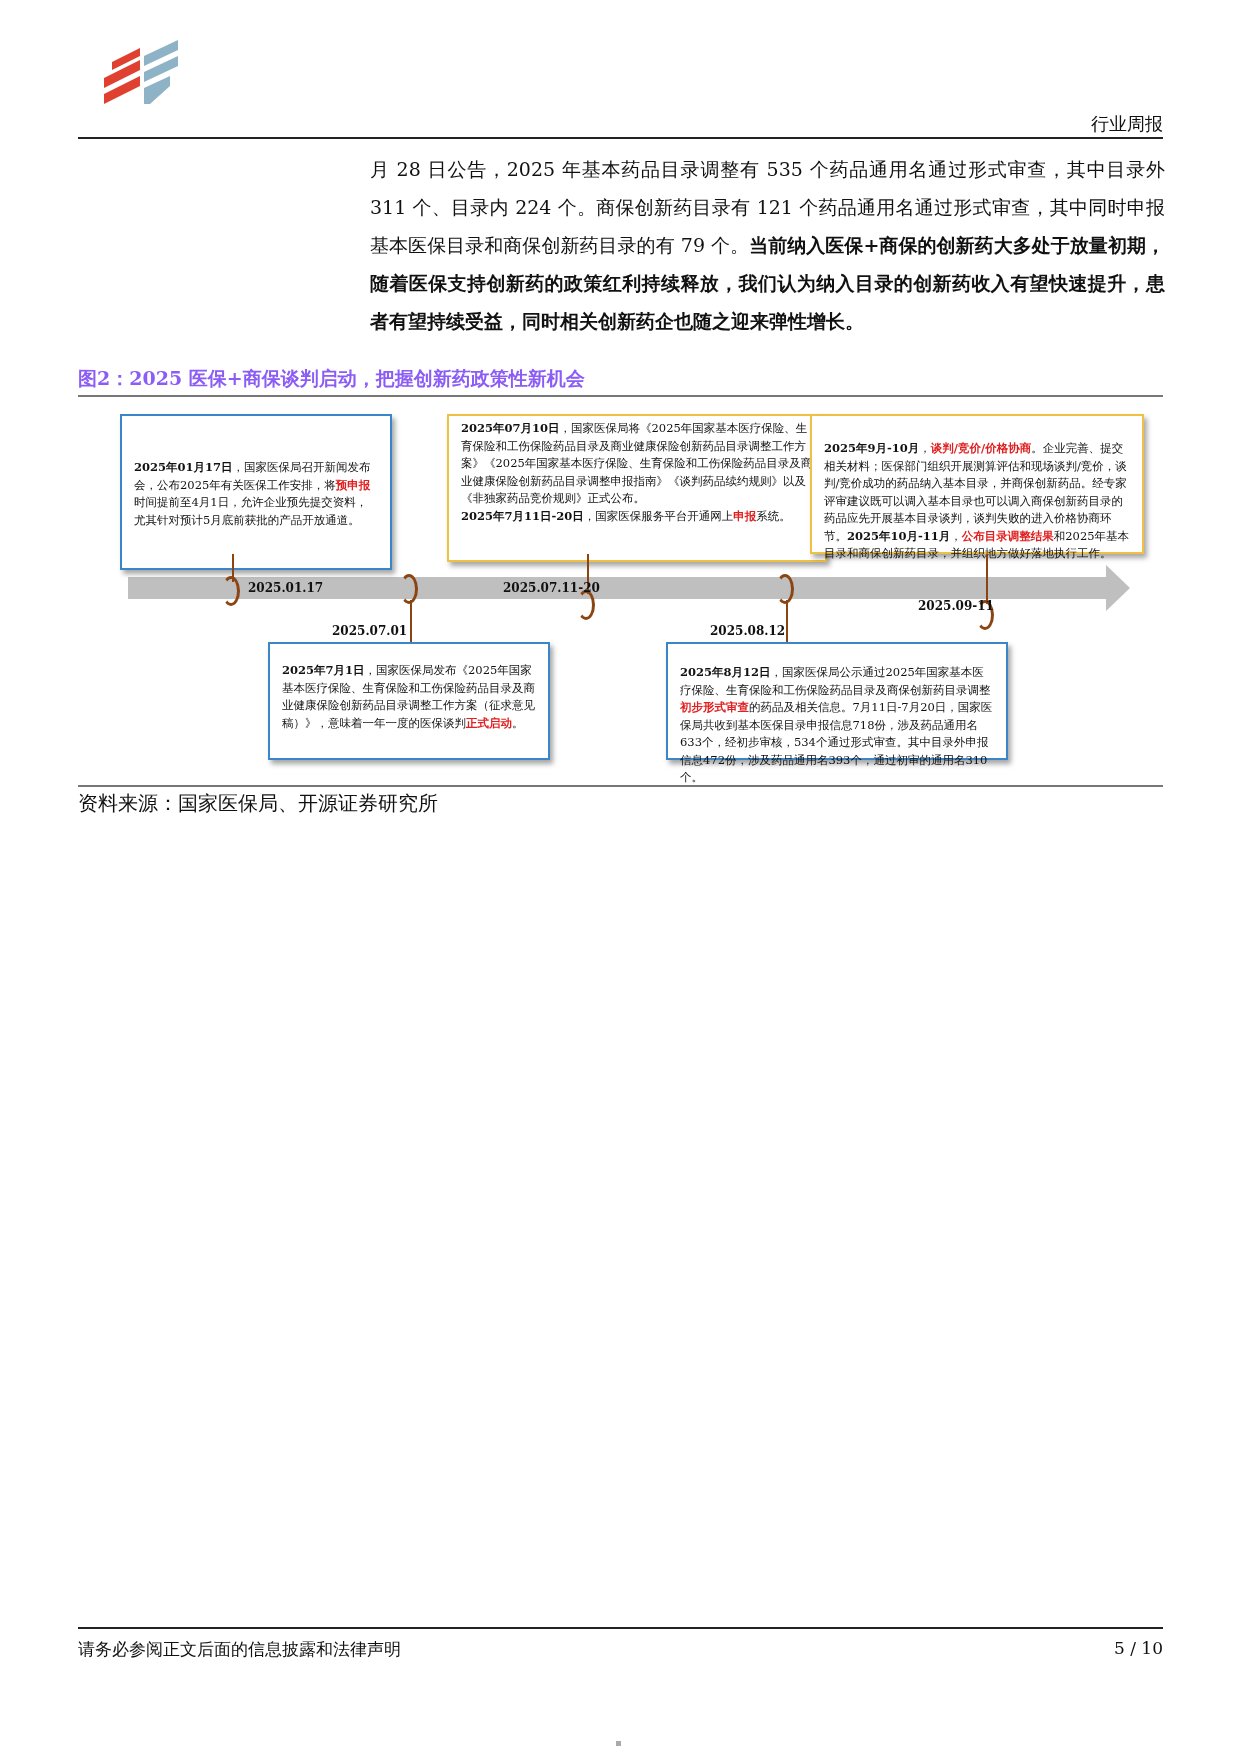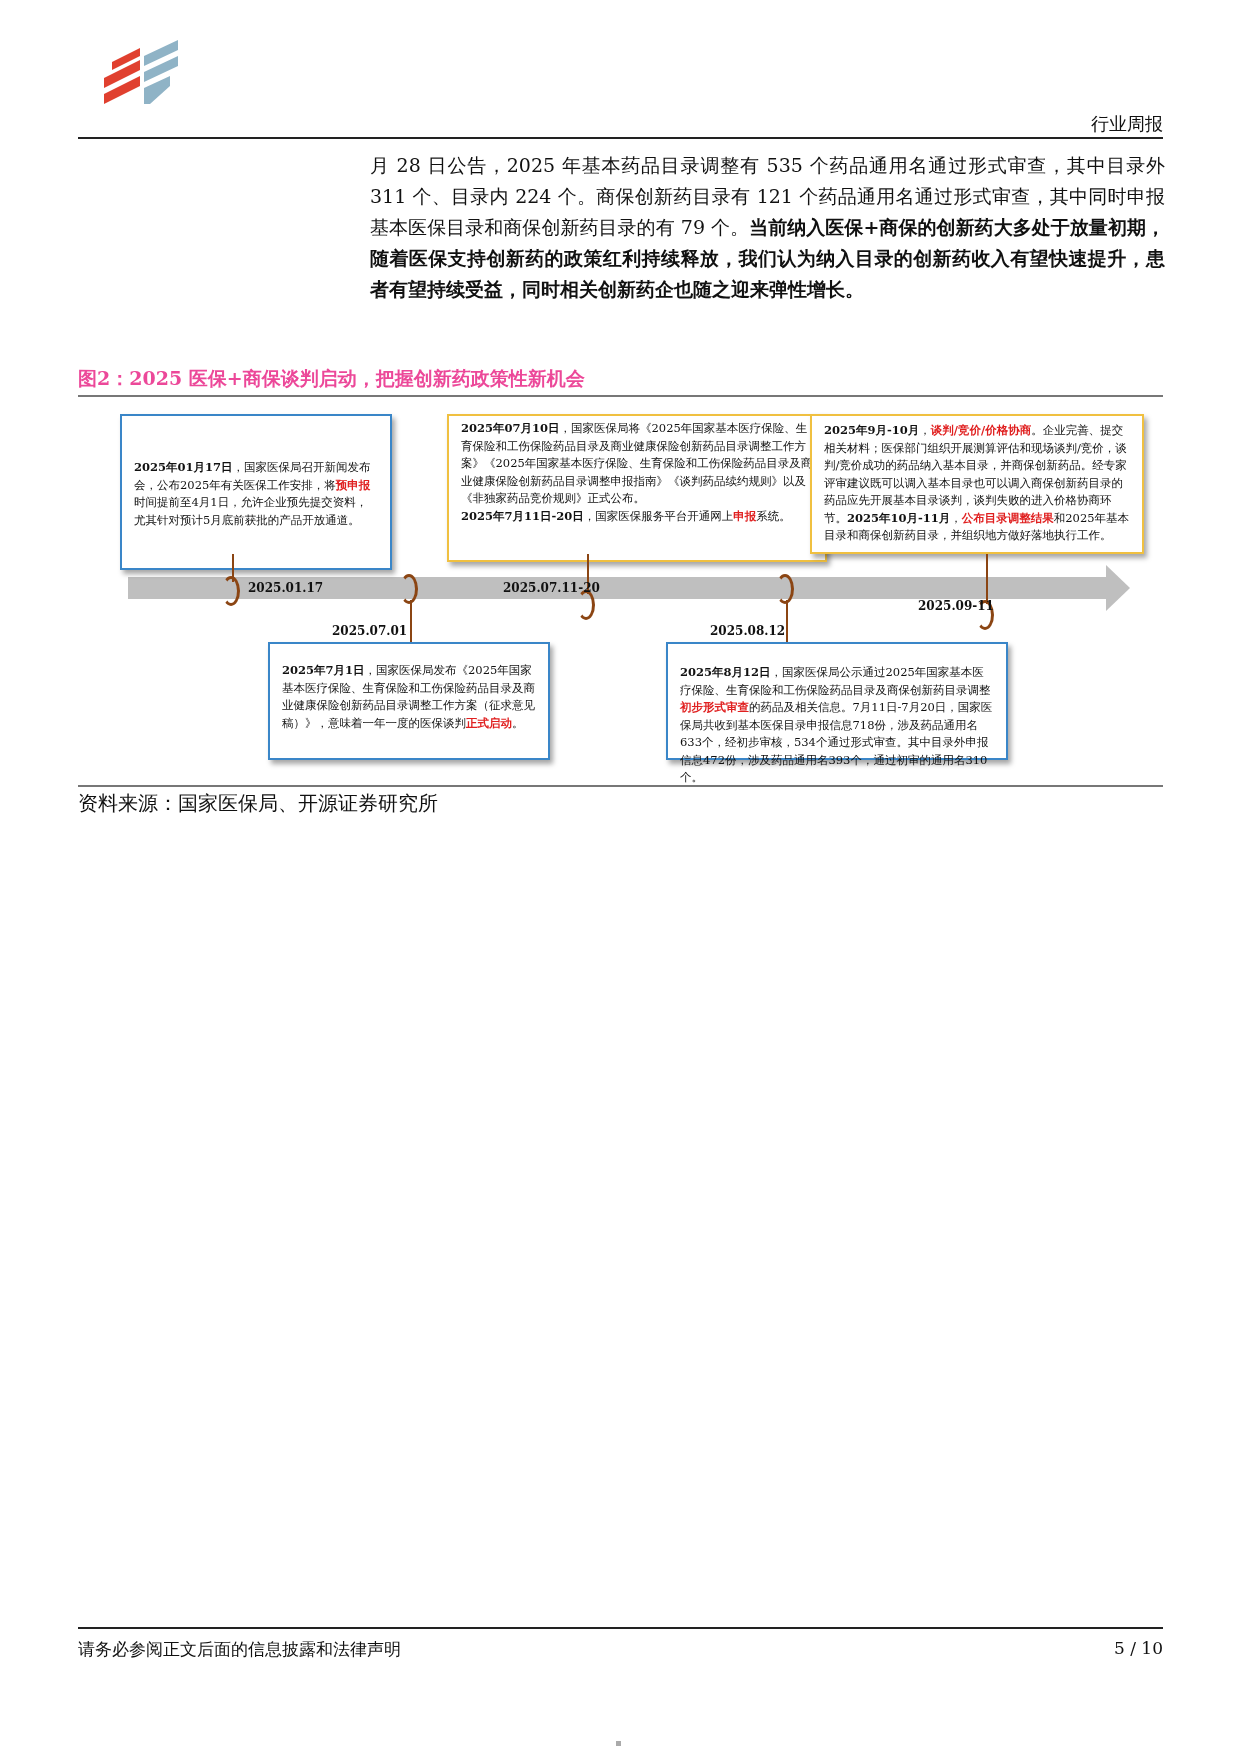--- a/index.html
+++ b/index.html
@@ -7,24 +7,24 @@
          font-family:"DejaVu Serif","Liberation Serif",serif; color:#111; }
   .abs { position:absolute; }
   
   .logo { left:100px; top:38px; width:380px; height:72px; }
   .logo-mark { position:absolute; left:0; top:0; width:80px; height:72px; }
   .logo-text { position:absolute; left:95px; top:4px; font-family:"DejaVu Sans","Liberation Sans",sans-serif;
                font-weight:bold; font-size:56px; letter-spacing:4px; color:#111; line-height:64px; }
   .doc-type { right:78px; top:112px; font-size:18px; font-family:"DejaVu Sans","Liberation Sans",sans-serif; }
   .header-rule { left:78px; right:78px; top:137px; height:2px; background:#222; }
   
-  .para { left:370px; width:795px; top:150px; font-size:19px; line-height:31px; text-align:justify; }
+  .para { left:370px; width:795px; top:150px; font-size:19px; line-height:38px; text-align:justify; }
   .para b { font-weight:bold; }
   
-  .fig-title { left:78px; top:366px; font-size:19px; font-weight:bold; color:#ec4899; }
+  .fig-title { left:78px; top:366px; font-size:19px; font-weight:bold; color:#8b5cf6; }
   .fig-rule { left:78px; right:78px; top:395px; height:2px; background:#777; }
   
   .axis { left:128px; top:577px; width:990px; height:22px; background:#bfbfbf; }
   .arrow { left:1106px; top:565px; width:0; height:0; border-top:23px solid transparent;
            border-bottom:23px solid transparent; border-left:24px solid #bfbfbf; }
   .date { font-size:12px; font-weight:bold; font-family:"DejaVu Serif","Liberation Serif",serif; }
   .stem { width:2px; background:#8b4513; }
   .ring { width:12px; height:24px; border:3px solid #8b4513; border-left-color:transparent; border-radius:50%; }
   .box { background:#fff; font-size:11.5px; line-height:17.5px; padding:10px 12px; box-sizing:border-box;
          box-shadow:3px 4px 5px rgba(0,0,0,0.35); }
@@ -87,21 +87,21 @@
 <div class="abs ring" style="left:577px; top:590px;"></div>
 <div class="abs date" style="left:503px; top:581px;">2025.07.11-20</div>
 
 <div class="abs ring" style="left:776px; top:574px;"></div>
 <div class="abs stem" style="left:786px; top:600px; height:42px;"></div>
 <div class="abs date" style="left:710px; top:624px;">2025.08.12</div>
 <div class="abs box blue" style="left:666px; top:642px; width:342px; height:118px; padding-top:20px;">
   <b>2025年8月12日</b><span>，国家医保局公示通过2025年国家基本医疗保险、生育保险和工伤保险药品目录及商保创新药目录调整</span><span class="red">初步形式审查</span><span>的药品及相关信息。7月11日-7月20日，国家医保局共收到基本医保目录申报信息718份，涉及药品通用名633个，经初步审核，534个通过形式审查。其中目录外申报信息472份，涉及药品通用名393个，通过初审的通用名310个。</span>
 </div>
 
-<div class="abs box gold" style="left:810px; top:414px; width:334px; height:140px; padding-top:6px;">
+<div class="abs box gold" style="left:810px; top:414px; width:334px; height:140px; padding-top:24px;">
   <b>2025年9月-10月</b><span>，</span><span class="red">谈判/竞价/价格协商</span><span>。企业完善、提交相关材料；医保部门组织开展测算评估和现场谈判/竞价，谈判/竞价成功的药品纳入基本目录，并商保创新药品。经专家评审建议既可以调入基本目录也可以调入商保创新药目录的药品应先开展基本目录谈判，谈判失败的进入价格协商环节。</span><b>2025年10月-11月</b><span>，</span><span class="red">公布目录调整结果</span><span>和2025年基本目录和商保创新药目录，并组织地方做好落地执行工作。</span>
 </div>
 <div class="abs stem" style="left:986px; top:554px; height:50px;"></div>
 <div class="abs ring" style="left:976px; top:600px;"></div>
 <div class="abs date" style="left:918px; top:583px;margin-top:16px;">2025.09-11</div>
 
 <div class="abs src-rule"></div>
 <div class="abs source">资料来源：国家医保局、开源证券研究所</div>
 
 <div class="abs footer-rule"></div>

